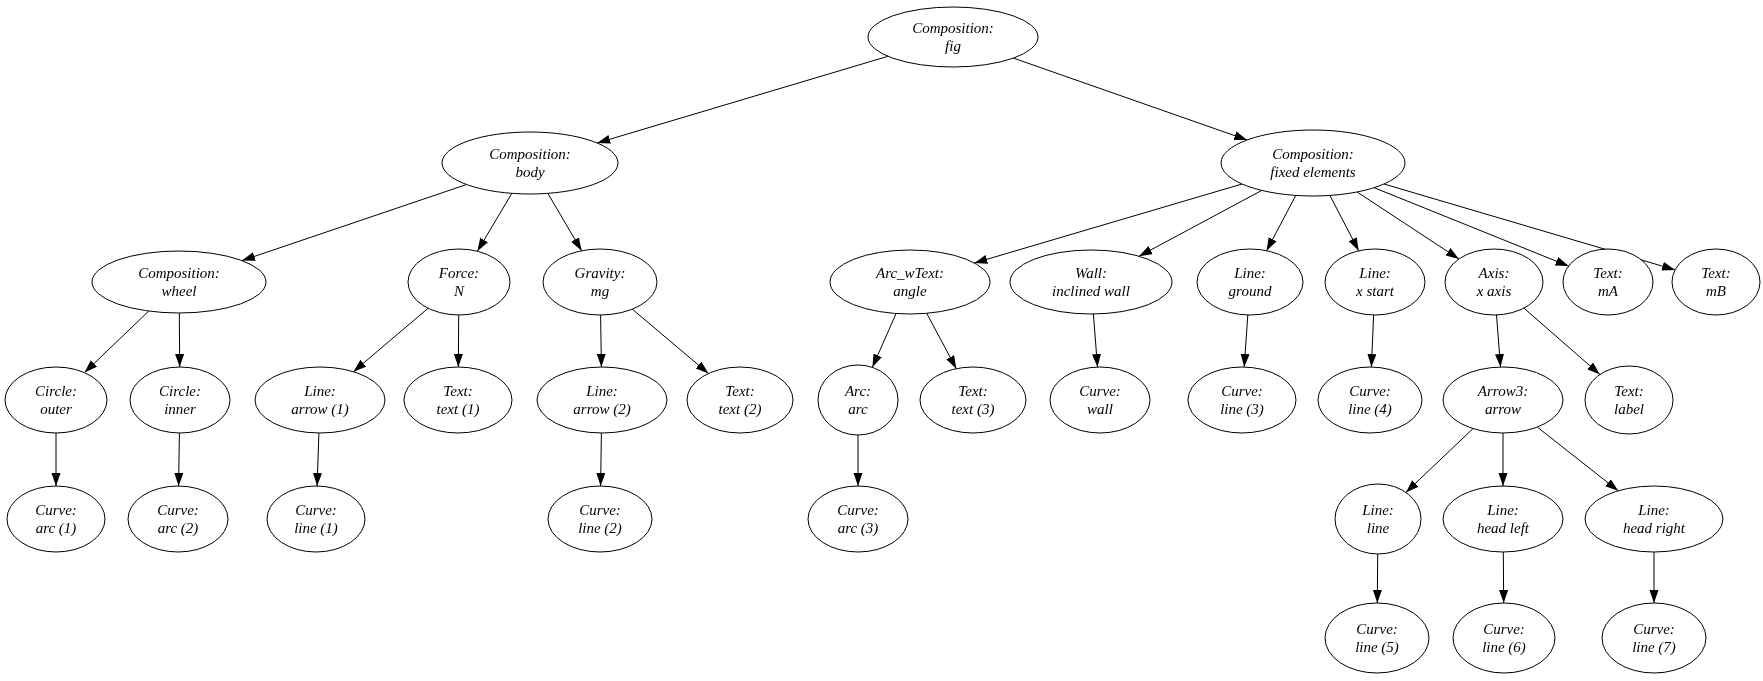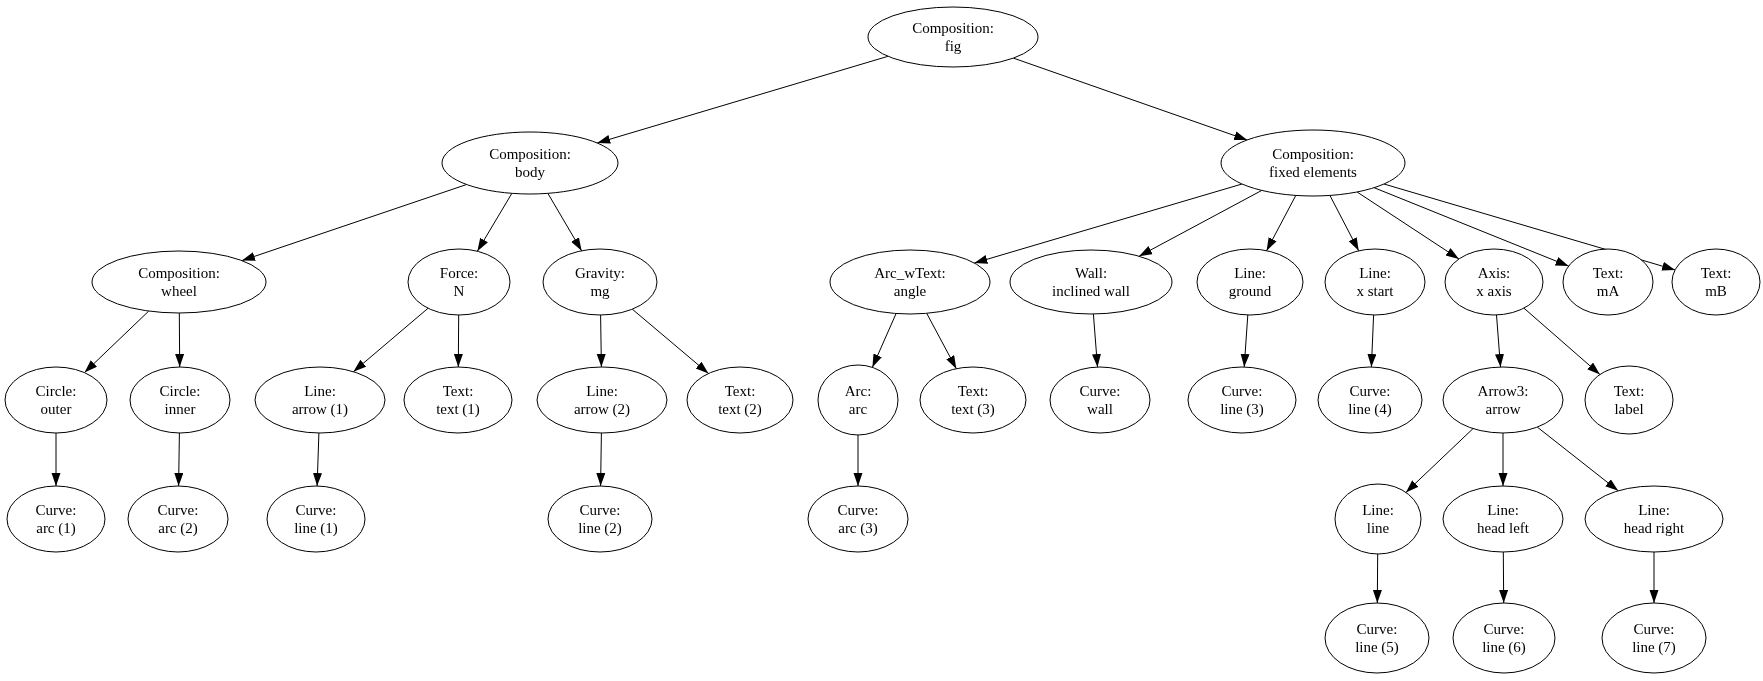--- a/index.html
+++ b/index.html
@@ -8,20 +8,21 @@
     background: #ffffff;
     width: 1763px;
     height: 681px;
     overflow: hidden;
     font-family: "Liberation Serif", serif;
   }
   #diagram-wrap {
     width: 1763px;
     height: 681px;
     position: relative;
+    font-style: italic;
   }
   svg { display: block; }
   .node-ellipse {
     fill: #ffffff;
     stroke: #000000;
     stroke-width: 1;
   }
   .node-label {
     fill: #000000;
     font-family: "Liberation Serif", serif;

